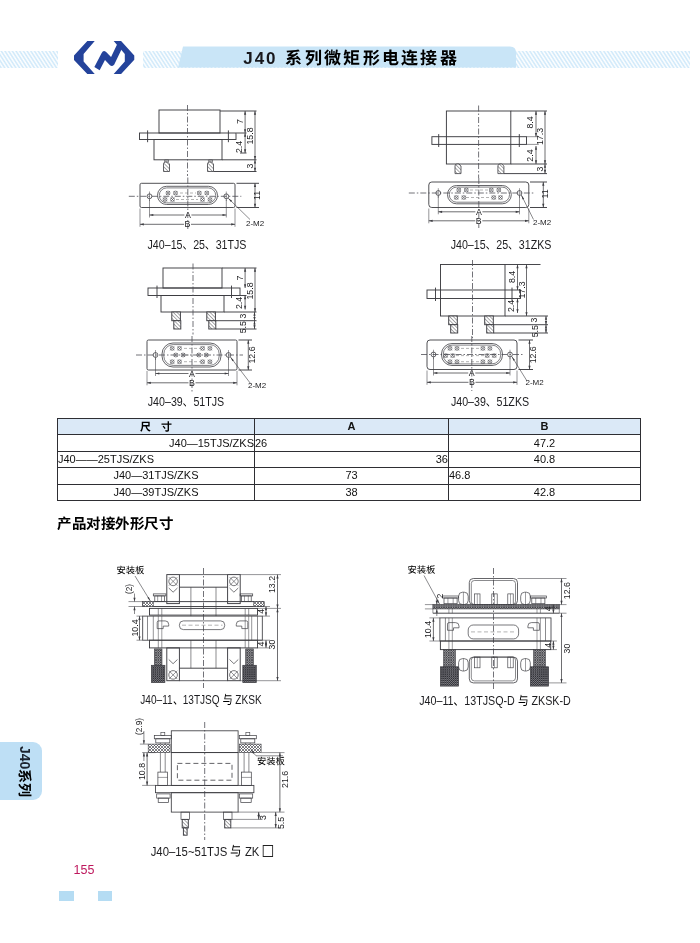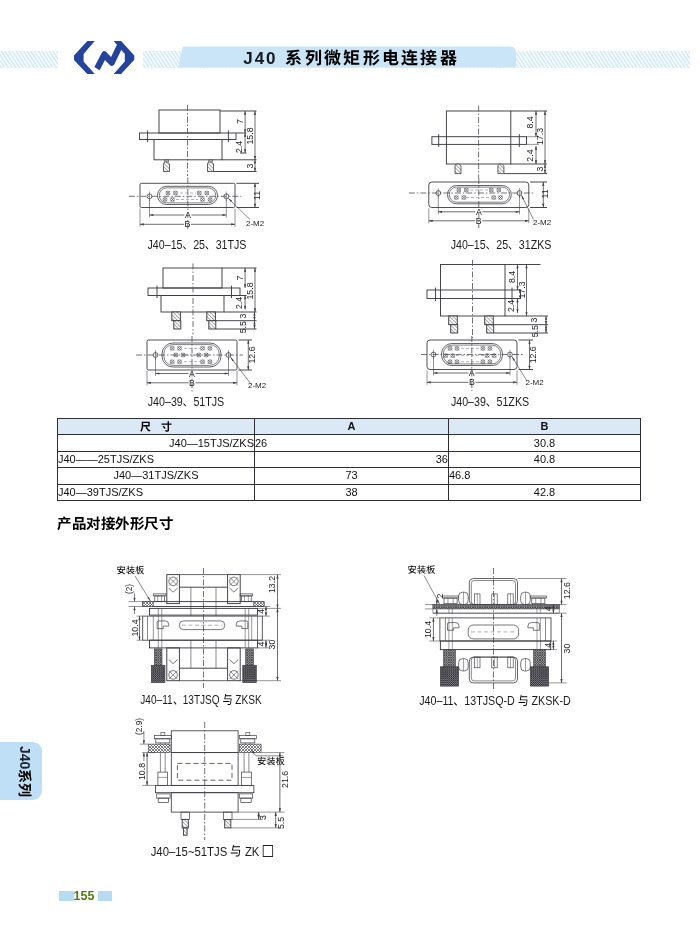--- a/index.html
+++ b/index.html
@@ -538,34 +538,34 @@
             <use href="#b尺"></use>
           </svg><span style="display:inline-block;width:10px"></span><svg class="cj" viewBox="0 -880 1000 1000">
             <use href="#b寸"></use>
           </svg></td>
         <td style="width:193px;border:0.8px solid #2e2e33;text-align:center;font-weight:bold">A</td>
         <td style="border:0.8px solid #2e2e33;text-align:center;font-weight:bold">B</td>
       </tr>
       <tr style="height:13px">
         <td style="border:0.8px solid #2e2e33;text-align:right">J40—15TJS/ZKS</td>
         <td style="border:0.8px solid #2e2e33;text-align:left">26</td>
-        <td style="border:0.8px solid #2e2e33;text-align:center">30.8</td>
+        <td style="border:0.8px solid #2e2e33;text-align:center">47.2</td>
       </tr>
       <tr style="height:13px">
         <td style="border:0.8px solid #2e2e33;">J40——25TJS/ZKS</td>
         <td style="border:0.8px solid #2e2e33;text-align:right">36</td>
         <td style="border:0.8px solid #2e2e33;text-align:center">40.8</td>
       </tr>
       <tr style="height:13px">
         <td style="border:0.8px solid #2e2e33;text-align:center">J40—31TJS/ZKS</td>
         <td style="border:0.8px solid #2e2e33;text-align:center">73</td>
         <td style="border:0.8px solid #2e2e33;text-align:left">46.8</td>
       </tr>
       <tr style="height:13px">
-        <td style="border:0.8px solid #2e2e33;">J40—39TJS/ZKS</td>
+        <td style="border:0.8px solid #2e2e33;text-align:center">J40—39TJS/ZKS</td>
         <td style="border:0.8px solid #2e2e33;text-align:center">38</td>
         <td style="border:0.8px solid #2e2e33;text-align:center">42.8</td>
       </tr>
     </tbody>
   </table>
 
 <div class="abs" style="left:57px;top:515.5px;font-size:14.5px;font-weight:bold;color:#17171c;letter-spacing:-0.7px"><svg class="cj" viewBox="0 -880 1000 1000">
       <use href="#b产"></use>
     </svg><svg class="cj" viewBox="0 -880 1000 1000">
       <use href="#b品"></use>
@@ -890,13 +890,13 @@
     </svg> ZK <span style="display:inline-block;width:10.5px;height:10.5px;border:1.3px solid #222;vertical-align:-1px"></span></div>
 
 <div class="abs" style="left:0;top:742px;width:42px;height:58px;background:#bedff5;border-radius:0 9px 9px 0"></div>
 <div class="abs" style="left:32px;top:746px;width:50px;height:15px;line-height:15px;font-size:14px;font-weight:bold;color:#1d2430;transform:rotate(90deg);transform-origin:0 0;text-align:center;white-space:nowrap">J40<svg class="cj" viewBox="0 -880 1000 1000">
       <use href="#b系"></use>
     </svg><svg class="cj" viewBox="0 -880 1000 1000">
       <use href="#b列"></use>
     </svg></div>
 
 <div class="abs" style="left:58.5px;top:891px;width:15px;height:10px;background:#b5dcf3"></div>
-<div class="abs" style="left:71px;top:889px;width:26px;text-align:center;font-size:12.5px;font-weight:bold;color:#4d7c0f">155</div>
+<div class="abs" style="left:71px;top:863px;width:26px;text-align:center;font-size:12.5px;font-weight:normal;color:#be185d">155</div>
 <div class="abs" style="left:97.5px;top:891px;width:14.5px;height:10px;background:#b5dcf3"></div>
 </body></html>

